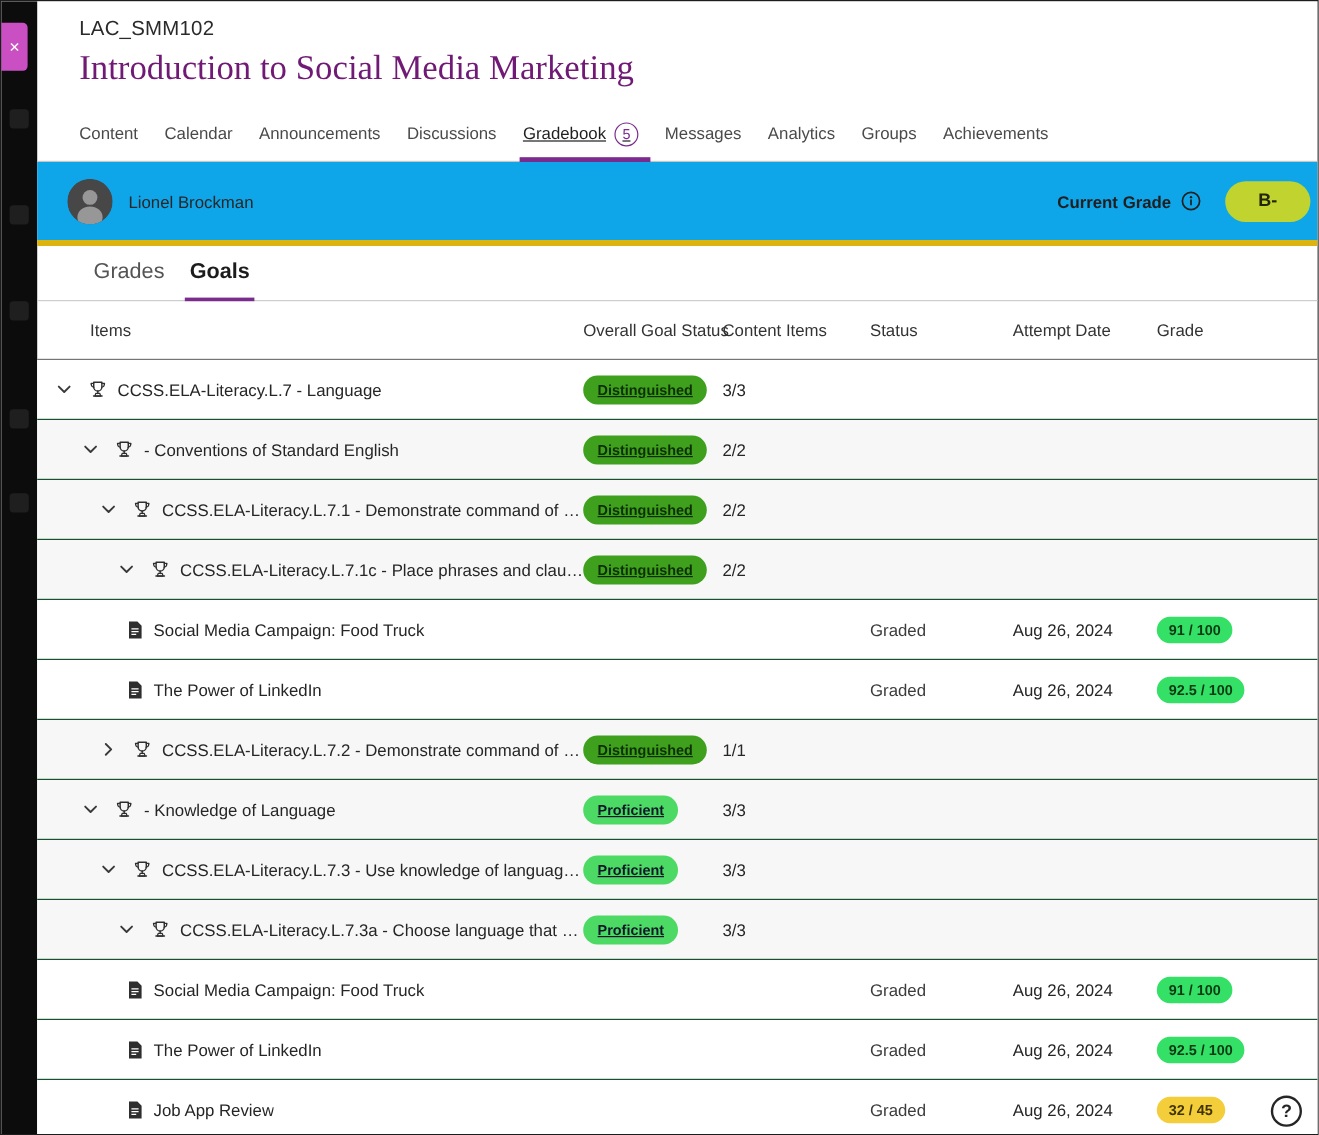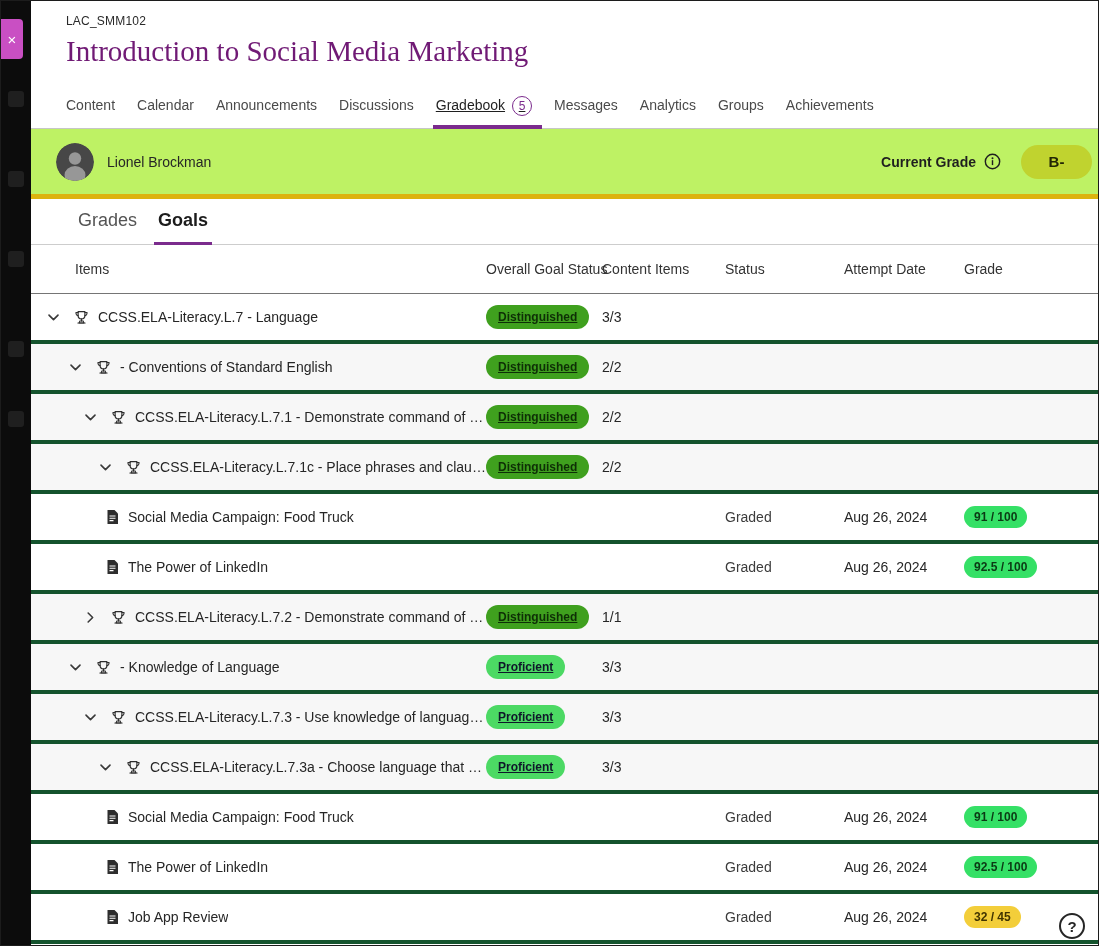--- a/index.html
+++ b/index.html
@@ -15,51 +15,51 @@
     background: var(--magenta-tab); border: none; border-radius: 0 4px 4px 0;
     color: #fff; font-size: 15px; line-height: 1; cursor: pointer;
     display: flex; align-items: center; justify-content: center;
   }
   .ghost-icon { position: absolute; left: 7px; width: 16px; height: 16px; border-radius: 3px; background: rgba(255,255,255,0.08); }
 
   
   .main { flex: 1; display: flex; flex-direction: column; min-width: 0; position: relative; }
 
   .course-header { padding: 13px 0 0 35px; }
-  .course-id { font-size: 12px; color: #2a2a2a; letter-spacing: .2px; }
+  .course-id { font-size: 17px; color: #2a2a2a; letter-spacing: .2px; }
   .course-title { font-family: "Liberation Serif", serif; font-size: 29px; font-weight: 500; color: #701a75; margin-top: 5px; line-height: 36px; }
 
   .course-nav { display: flex; align-items: flex-end; gap: 22px; padding-left: 35px; border-bottom: 1px solid #c6c6c6; margin-top: 12px; height: 48px; }
   .nav-item { position: relative; padding-bottom: 15px; font-size: 14px; color: #4a4a4a; display: flex; gap: 7px; align-items: center; cursor: pointer; text-decoration: none; white-space: nowrap; }
   .nav-item.active { color: #1f1f1f; text-decoration: underline; }
   .nav-item.active::after { content: ""; position: absolute; left: -3px; right: -10px; bottom: -1px; height: 4px; background: var(--accent-purple); }
   .nav-badge { width: 20px; height: 20px; border: 1.5px solid var(--accent-purple); border-radius: 50%; color: var(--accent-purple); font-size: 12px; display: flex; align-items: center; justify-content: center; margin-bottom: -3px; }
 
-  .student-bar { height: 65px; background: #bef264; display: flex; align-items: center; padding: 0 6px 0 25px; }
+  .student-bar { height: 65px; background: #0ea5e9; display: flex; align-items: center; padding: 0 6px 0 25px; }
   .avatar { width: 38px; height: 38px; border-radius: 50%; overflow: hidden; flex-shrink: 0; display: flex; }
   .student-name { font-size: 14px; color: #262626; margin-left: 13px; }
   .bar-spacer { flex: 1; }
   .current-grade-label { font-weight: bold; font-size: 14px; color: #1f1f1f; }
   .info-icon { margin-left: 8px; display: flex; cursor: pointer; background: none; border: none; padding: 0; }
   .grade-pill { margin-left: 20px; width: 71px; height: 34px; border-radius: 17px; background: var(--current-grade-pill); display: flex; align-items: center; justify-content: center; font-weight: bold; font-size: 15px; color: #222605; }
 
   .gold-bar { height: 5px; background: var(--gold-bar); flex-shrink: 0; }
 
   .subtabs { display: flex; gap: 21px; padding-left: 47px; border-bottom: 1px solid #cdcdcd; height: 46px; align-items: flex-end; }
   .subtab { font-size: 18px; color: #545454; padding-bottom: 13px; position: relative; cursor: pointer; text-decoration: none; }
   .subtab.active { color: #1c1c1c; font-weight: bold; }
   .subtab.active::after { content: ""; position: absolute; left: -4px; right: -4px; bottom: -1px; height: 3px; background: var(--accent-purple); }
 
   
   .goals-table { flex: 1; min-height: 0; }
   .trow { display: grid; grid-template-columns: 455px 116px 123px 119px 120px 1fr; align-items: center; padding-right: 28px; }
   .thead { height: 49px; border-bottom: 1px solid #757575; }
   .thead .cell { font-size: 14px; color: #333; white-space: nowrap; }
   .thead .c-items { padding-left: 44px; }
-  .row { height: 50px; border-bottom: 4px solid #14532d; background: #fff; }
+  .row { height: 50px; border-bottom: 1px solid #14532d; background: #fff; }
   .row.shaded { background: #f7f7f7; }
   .c-items { display: flex; align-items: center; min-width: 0; }
   .chev { background: none; border: none; padding: 0; width: 16px; height: 16px; display: flex; align-items: center; justify-content: center; cursor: pointer; margin-right: 12px; flex-shrink: 0; }
   .chev.collapsed svg { transform: rotate(-90deg); }
   .icon-wrap { display: flex; margin-right: 8px; flex-shrink: 0; }
   .row-label { font-size: 14px; color: #262626; white-space: nowrap; overflow: hidden; text-overflow: ellipsis; }
   .goal-badge { display: inline-block; padding: 5px 12px; border-radius: 13px; font-size: 12px; font-weight: bold; white-space: nowrap; text-decoration: underline; }
   .goal-badge.distinguished { background: var(--distinguished-green); color: #0e2f06; }
   .goal-badge.proficient { background: var(--proficient-green); color: #0f172a; }
   .c-content, .c-date { font-size: 14px; color: #262626; }

